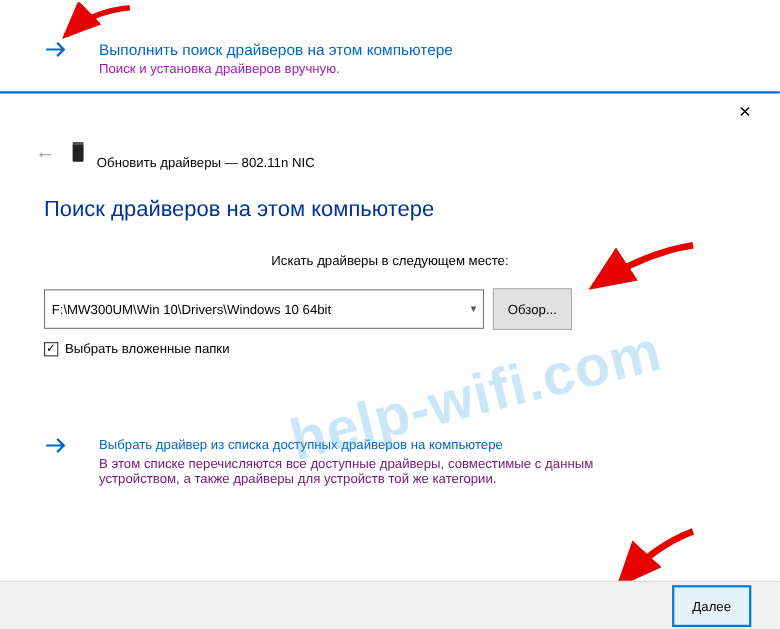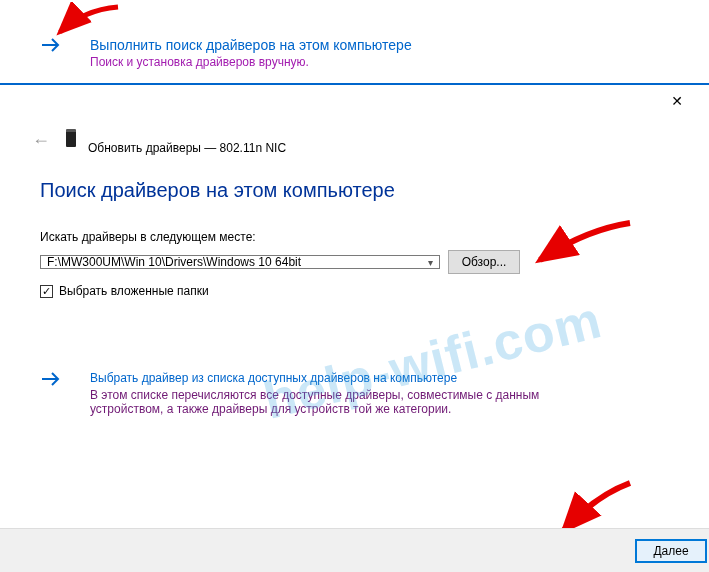--- a/index.html
+++ b/index.html
@@ -71,42 +71,43 @@
     .header-text { font-size: 12px; margin-top: 20px; }
     .section-title {
       color: #003399;
       font-size: 20px;
       font-weight: 400;
       margin: 0 12px 28px 12px;
     }
     .field-area { margin: 0 12px; }
     .field-label {
       font-size: 12px;
-      margin-bottom: 6px;
+      margin-bottom: 18px;
+      text-align: center;
     }
     .path-row {
       display: flex;
       gap: 8px;
       align-items: center;
     }
     .path-input {
       width: 400px;
-      height: 14px;
+      height: 36px;
       border: 1px solid #7a7a7a;
       padding: 2px 6px;
       font-family: inherit;
       font-size: 12px;
       display: flex;
       align-items: center;
       justify-content: space-between;
       background: #fff;
     }
     .path-input .chev { color: #555; font-size: 10px; }
     .btn {
-      height: 24px;
+      height: 38px;
       min-width: 72px;
       padding: 0 12px;
       background: #e1e1e1;
       border: 1px solid #adadad;
       font-family: inherit;
       font-size: 12px;
       cursor: pointer;
     }
     .checkbox-row {
       display: flex;
@@ -144,21 +145,21 @@
       bottom: 0;
       left: 0;
       right: 0;
       height: 44px;
       background: #f0f0f0;
       border-top: 1px solid #ddd;
       display: flex;
       justify-content: flex-end;
       align-items: center;
       gap: 8px;
-      padding-right: 2px;
+      padding-right: 26px;
     }
     .btn-next {
       border: 2px solid #0078d7;
       background: #e5f1fb;
     }
     .watermark {
       position: absolute;
       left: 260px;
       top: 330px;
       font-size: 52px;

